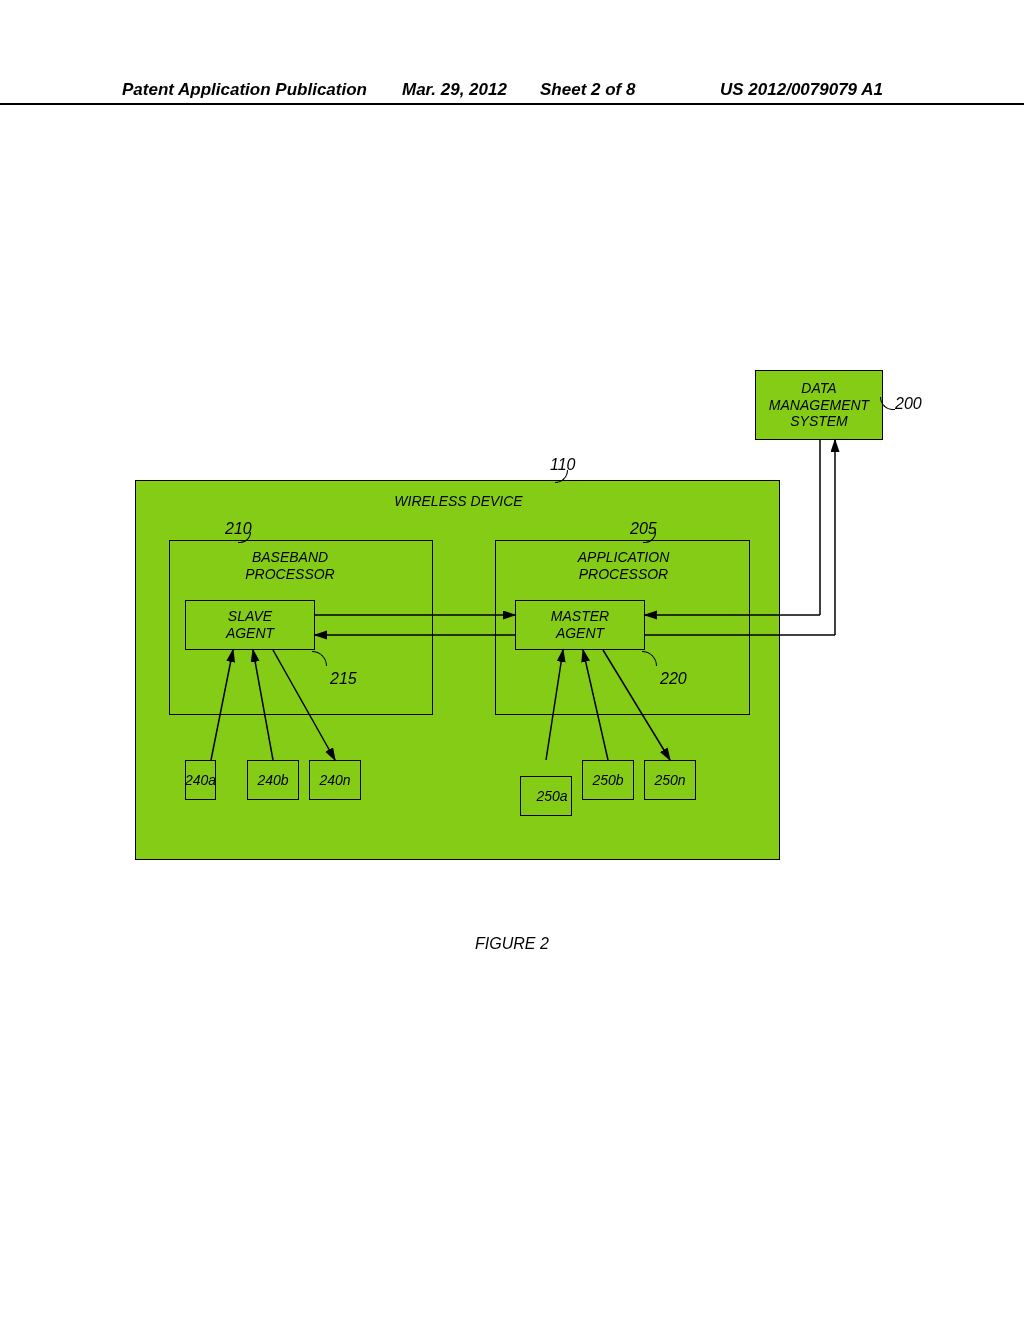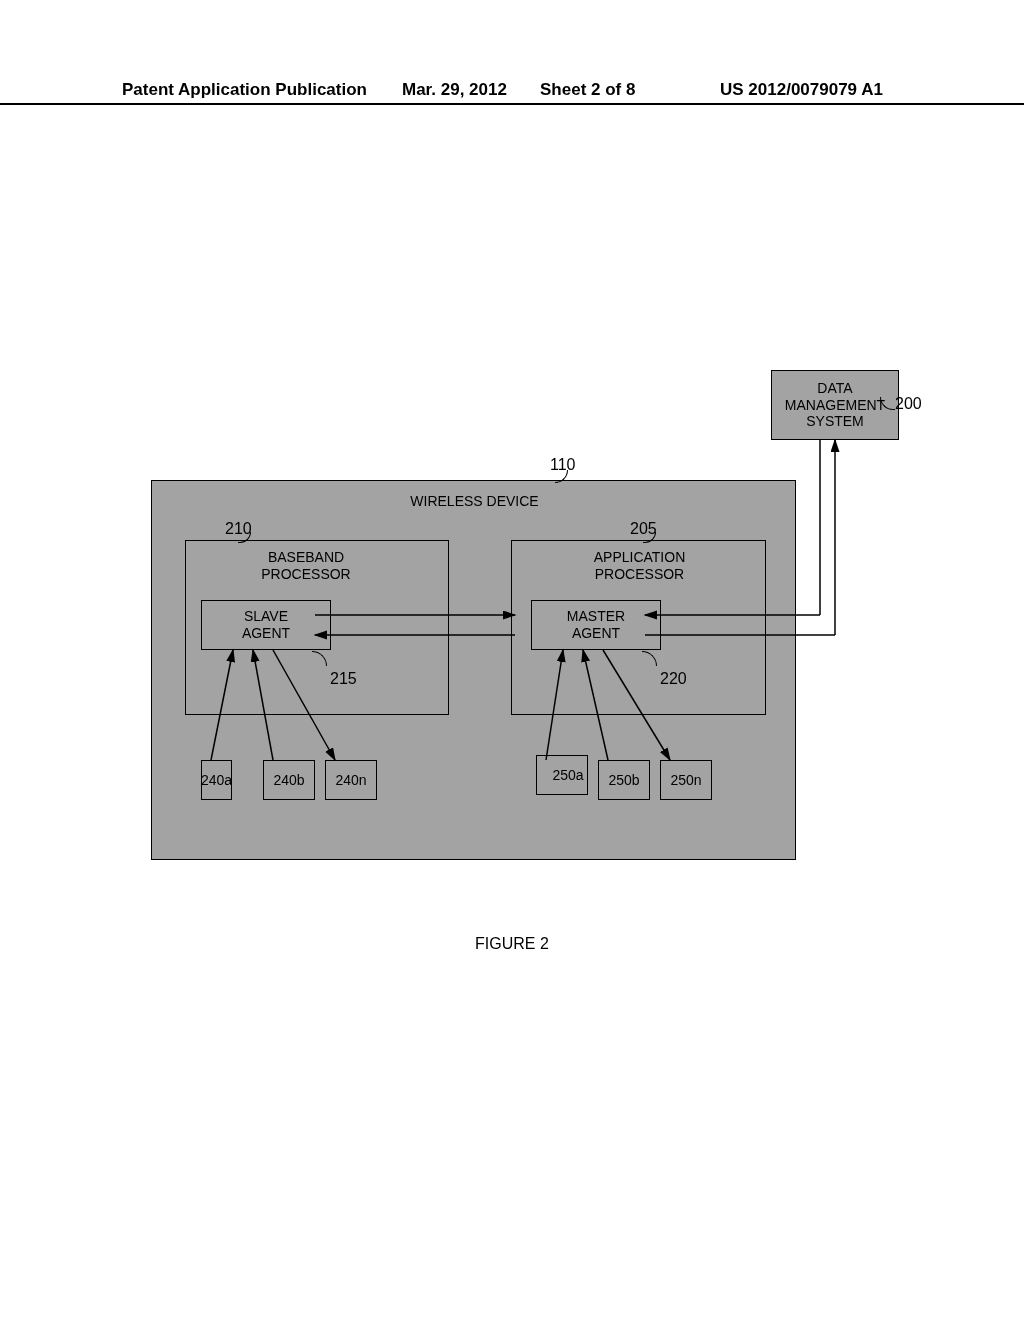--- a/index.html
+++ b/index.html
@@ -8,20 +8,21 @@
     width: 1024px;
     height: 1320px;
     background: #ffffff;
     font-family: Arial, Helvetica, sans-serif;
     color: #000;
   }
   .page {
     position: relative;
     width: 1024px;
     height: 1320px;
+    font-style: italic;
   }
   .header-line {
     position: absolute;
     top: 103px;
     left: 0;
     width: 1024px;
     border-top: 2px solid #000;
   }
   .hdr {
     position: absolute;
@@ -41,29 +42,28 @@
     left: 0;
     width: 1024px;
     text-align: center;
     font-size: 16px;
   }
 
   
   .box {
     position: absolute;
     border: 1.5px solid #000;
-    background: #a3a3a3;
+    background: #84cc16;
     text-align: center;
     display: flex;
     align-items: center;
     justify-content: center;
     font-size: 14px;
     line-height: 1.2;
     box-sizing: border-box;
-    margin-left: 16px;
   }
 
   
   .ref {
     position: absolute;
     font-size: 16px;
   }
 
   
   .leader {
@@ -145,21 +145,21 @@
 
   <div class="box" style="left:515px; top:600px; width:130px; height:50px; white-space:pre;">MASTER
 AGENT</div>
   <div class="ref" style="left:660px; top:670px;">220</div>
   <div class="leader down" style="left:642px; top:651px; width:14px; height:14px;"></div>
 
   <div class="box" style="left:185px; top:760px; width:31px; height:40px;">240a</div>
   <div class="box" style="left:247px; top:760px; width:52px; height:40px;">240b</div>
   <div class="box" style="left:309px; top:760px; width:52px; height:40px;">240n</div>
 
-  <div class="box" style="left:520px; top:755px; width:52px; height:40px;padding-left:12px;">250a</div>
+  <div class="box" style="left:520px; top:776px; width:52px; height:40px;padding-left:12px;">250a</div>
   <div class="box" style="left:582px; top:760px; width:52px; height:40px;">250b</div>
   <div class="box" style="left:644px; top:760px; width:52px; height:40px;">250n</div>
 
   <div class="fig-caption">FIGURE 2</div>
 
   <svg class="overlay">
     <defs>
       <marker id="arr" markerWidth="10" markerHeight="10" refX="8" refY="3" orient="auto">
         <path d="M0,0 L9,3 L0,6 Z" fill="#000"></path>
       </marker>

